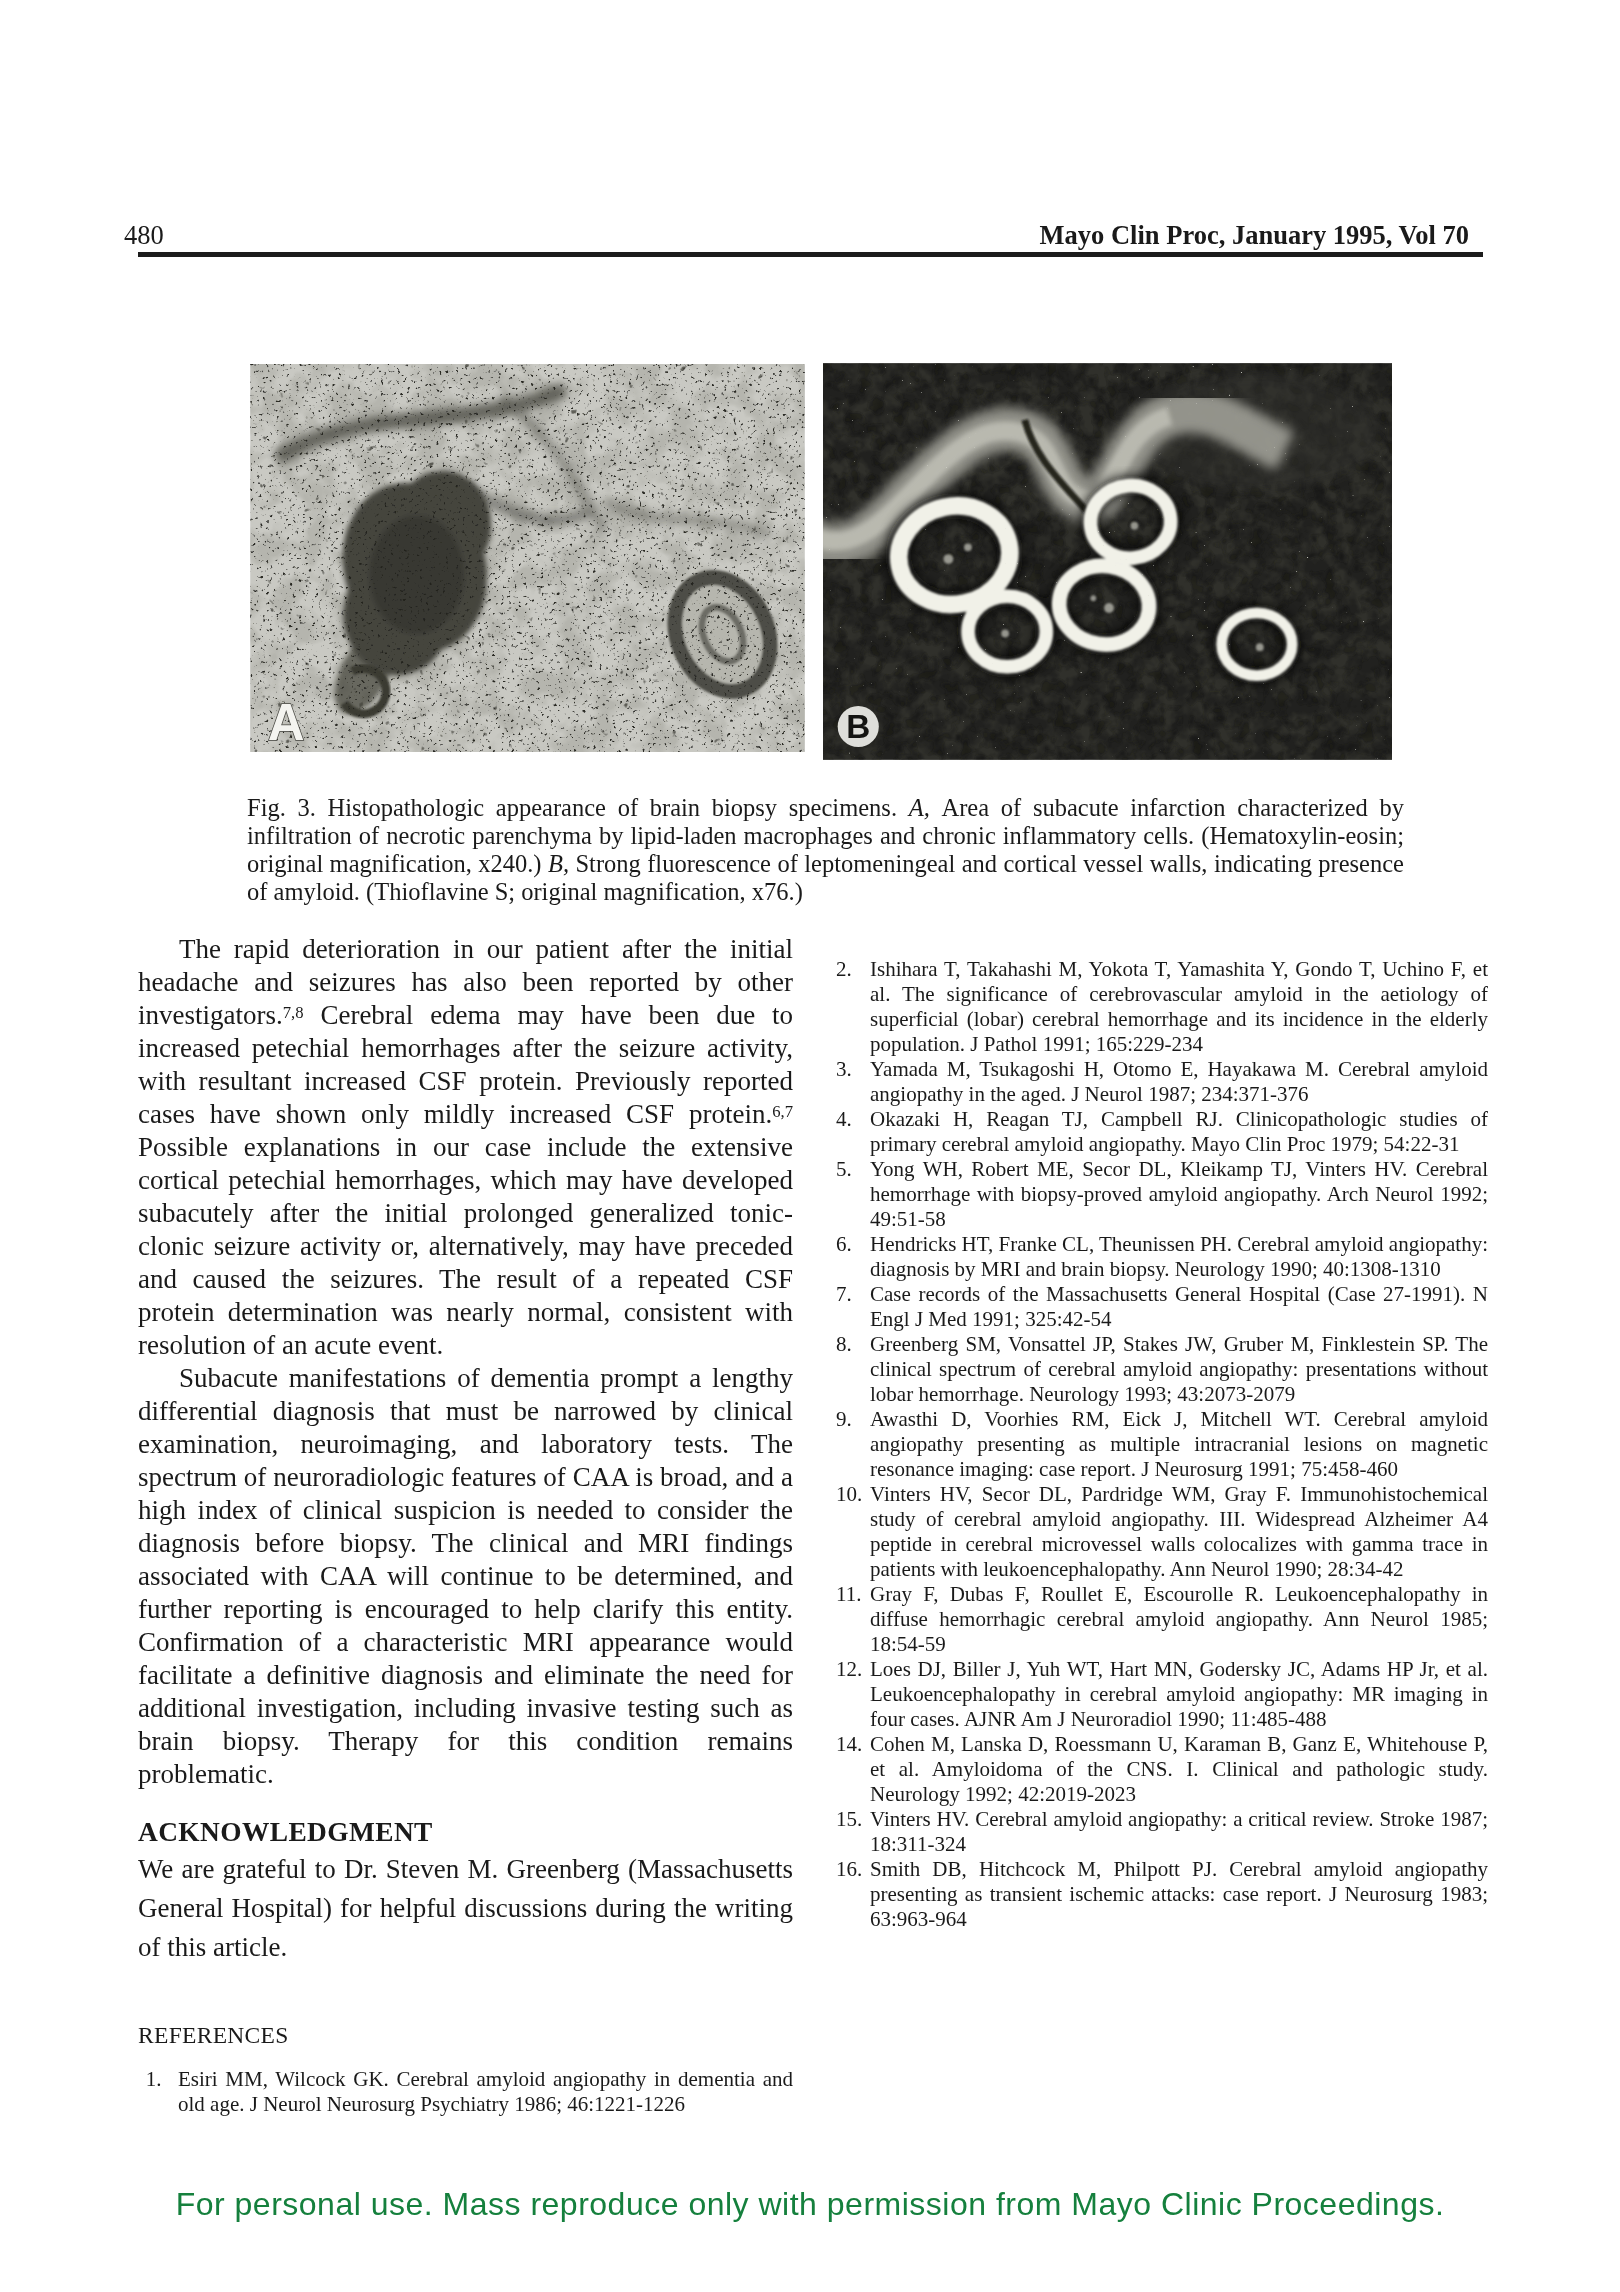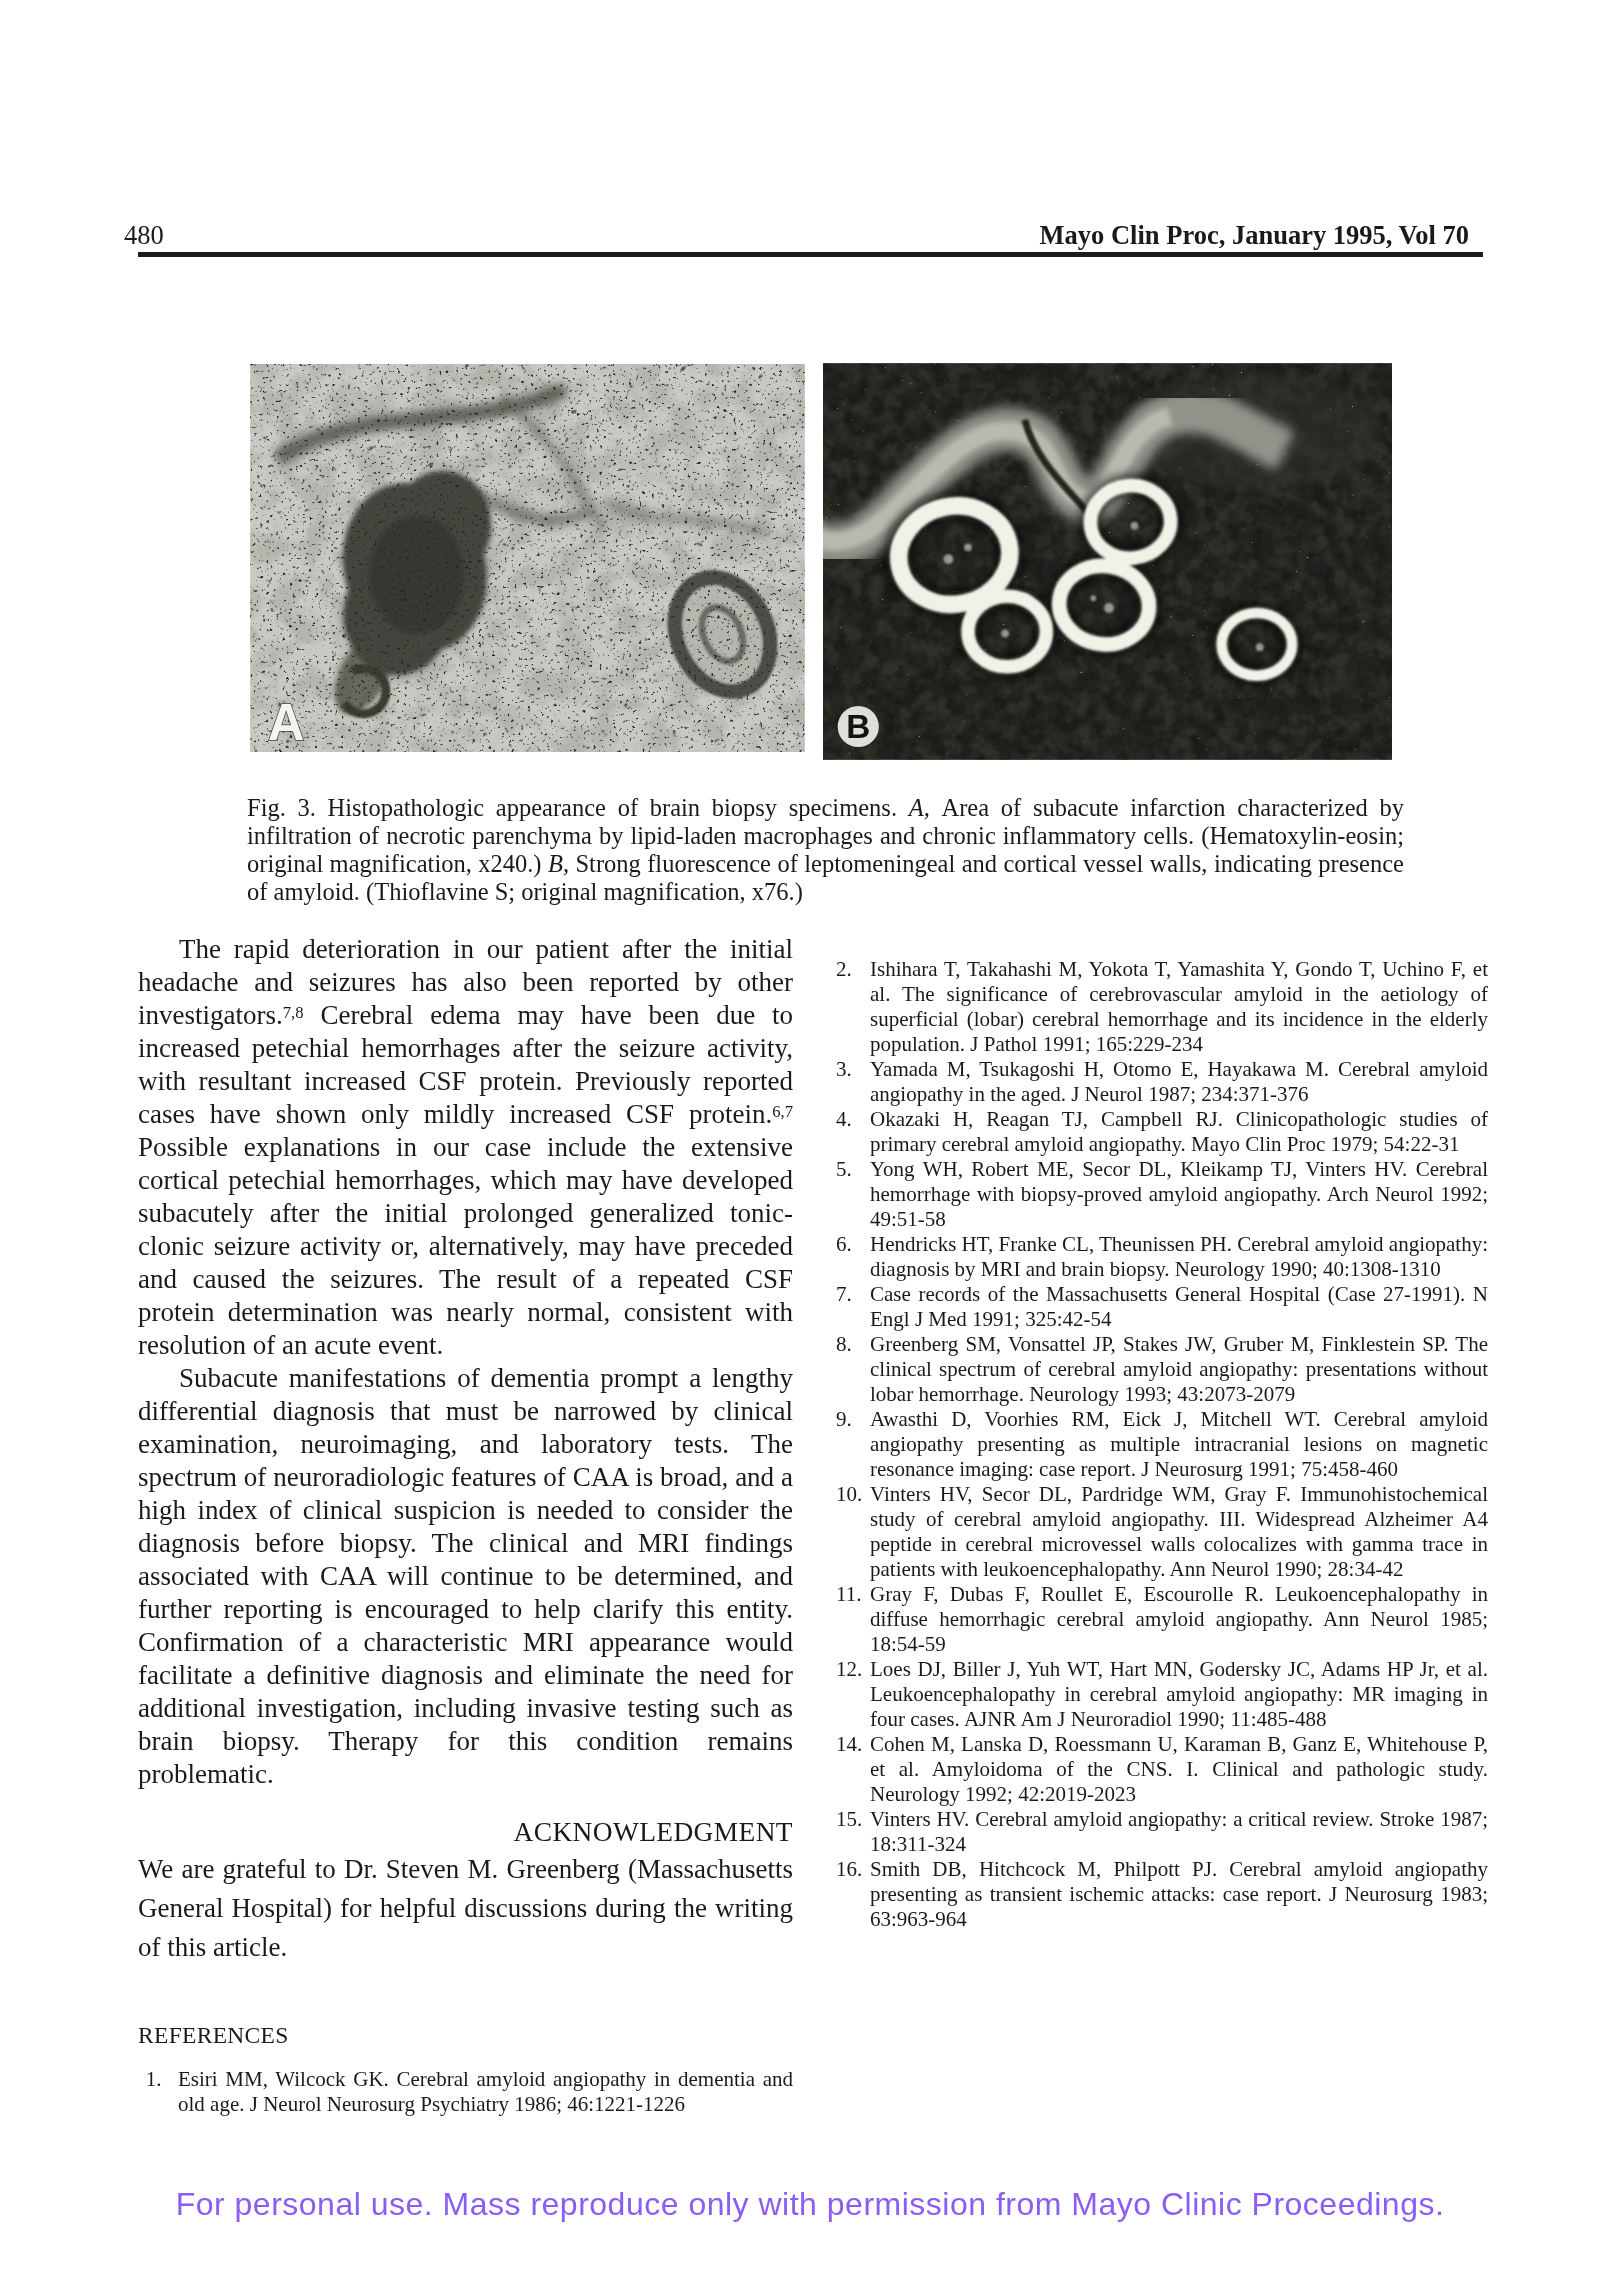--- a/index.html
+++ b/index.html
@@ -22,34 +22,34 @@
                   font-size:24.5px;line-height:28px;text-align:justify;margin:0;}
   .cap-italic{font-style:italic;}
 
   
   .col-left{position:absolute;left:138px;top:933px;width:655px;}
   .col-right{position:absolute;left:836px;top:957px;width:652px;}
   .body-para{font-size:27px;line-height:33px;text-align:justify;
              margin:0;text-indent:41px;}
   sup.citation{font-size:16.7px;line-height:0;vertical-align:5.9px;}
 
-  .ack-heading{font-weight:normal;font-size:27.4px;margin:25.5px 0 2px 0;letter-spacing:0.4px;text-align:right;}
+  .ack-heading{font-weight:bold;font-size:27.4px;margin:25.5px 0 2px 0;letter-spacing:0.4px;}
   .ack-text{font-size:27px;line-height:39px;text-align:justify;margin:0;}
 
   .refs-heading{font-weight:normal;font-size:23.5px;margin:55px 0 18px 0;letter-spacing:0.3px;}
   .refs{font-size:21px;line-height:25px;}
   .ref{display:flex;margin:0;}
   .ref-num{flex:0 0 40px;padding-left:7.8px;box-sizing:border-box;}
   .col-right .ref-num{flex-basis:34px;padding-left:0;}
   .ref-text{flex:1;text-align:justify;}
 
   
   .footer-notice{position:absolute;left:0;top:2186px;width:1620px;text-align:center;
                  font-family:"Liberation Sans", sans-serif;font-size:32px;
-                 color:#8b5cf6;letter-spacing:0.5px;}
+                 color:#15803d;letter-spacing:0.5px;}
 </style>
 </head>
 <body>
 
 <div class="page">
 
   <div class="header-row">
     <span class="page-number">480</span>
     <span class="journal-info">Mayo Clin Proc, January 1995, Vol 70</span>
   </div>

